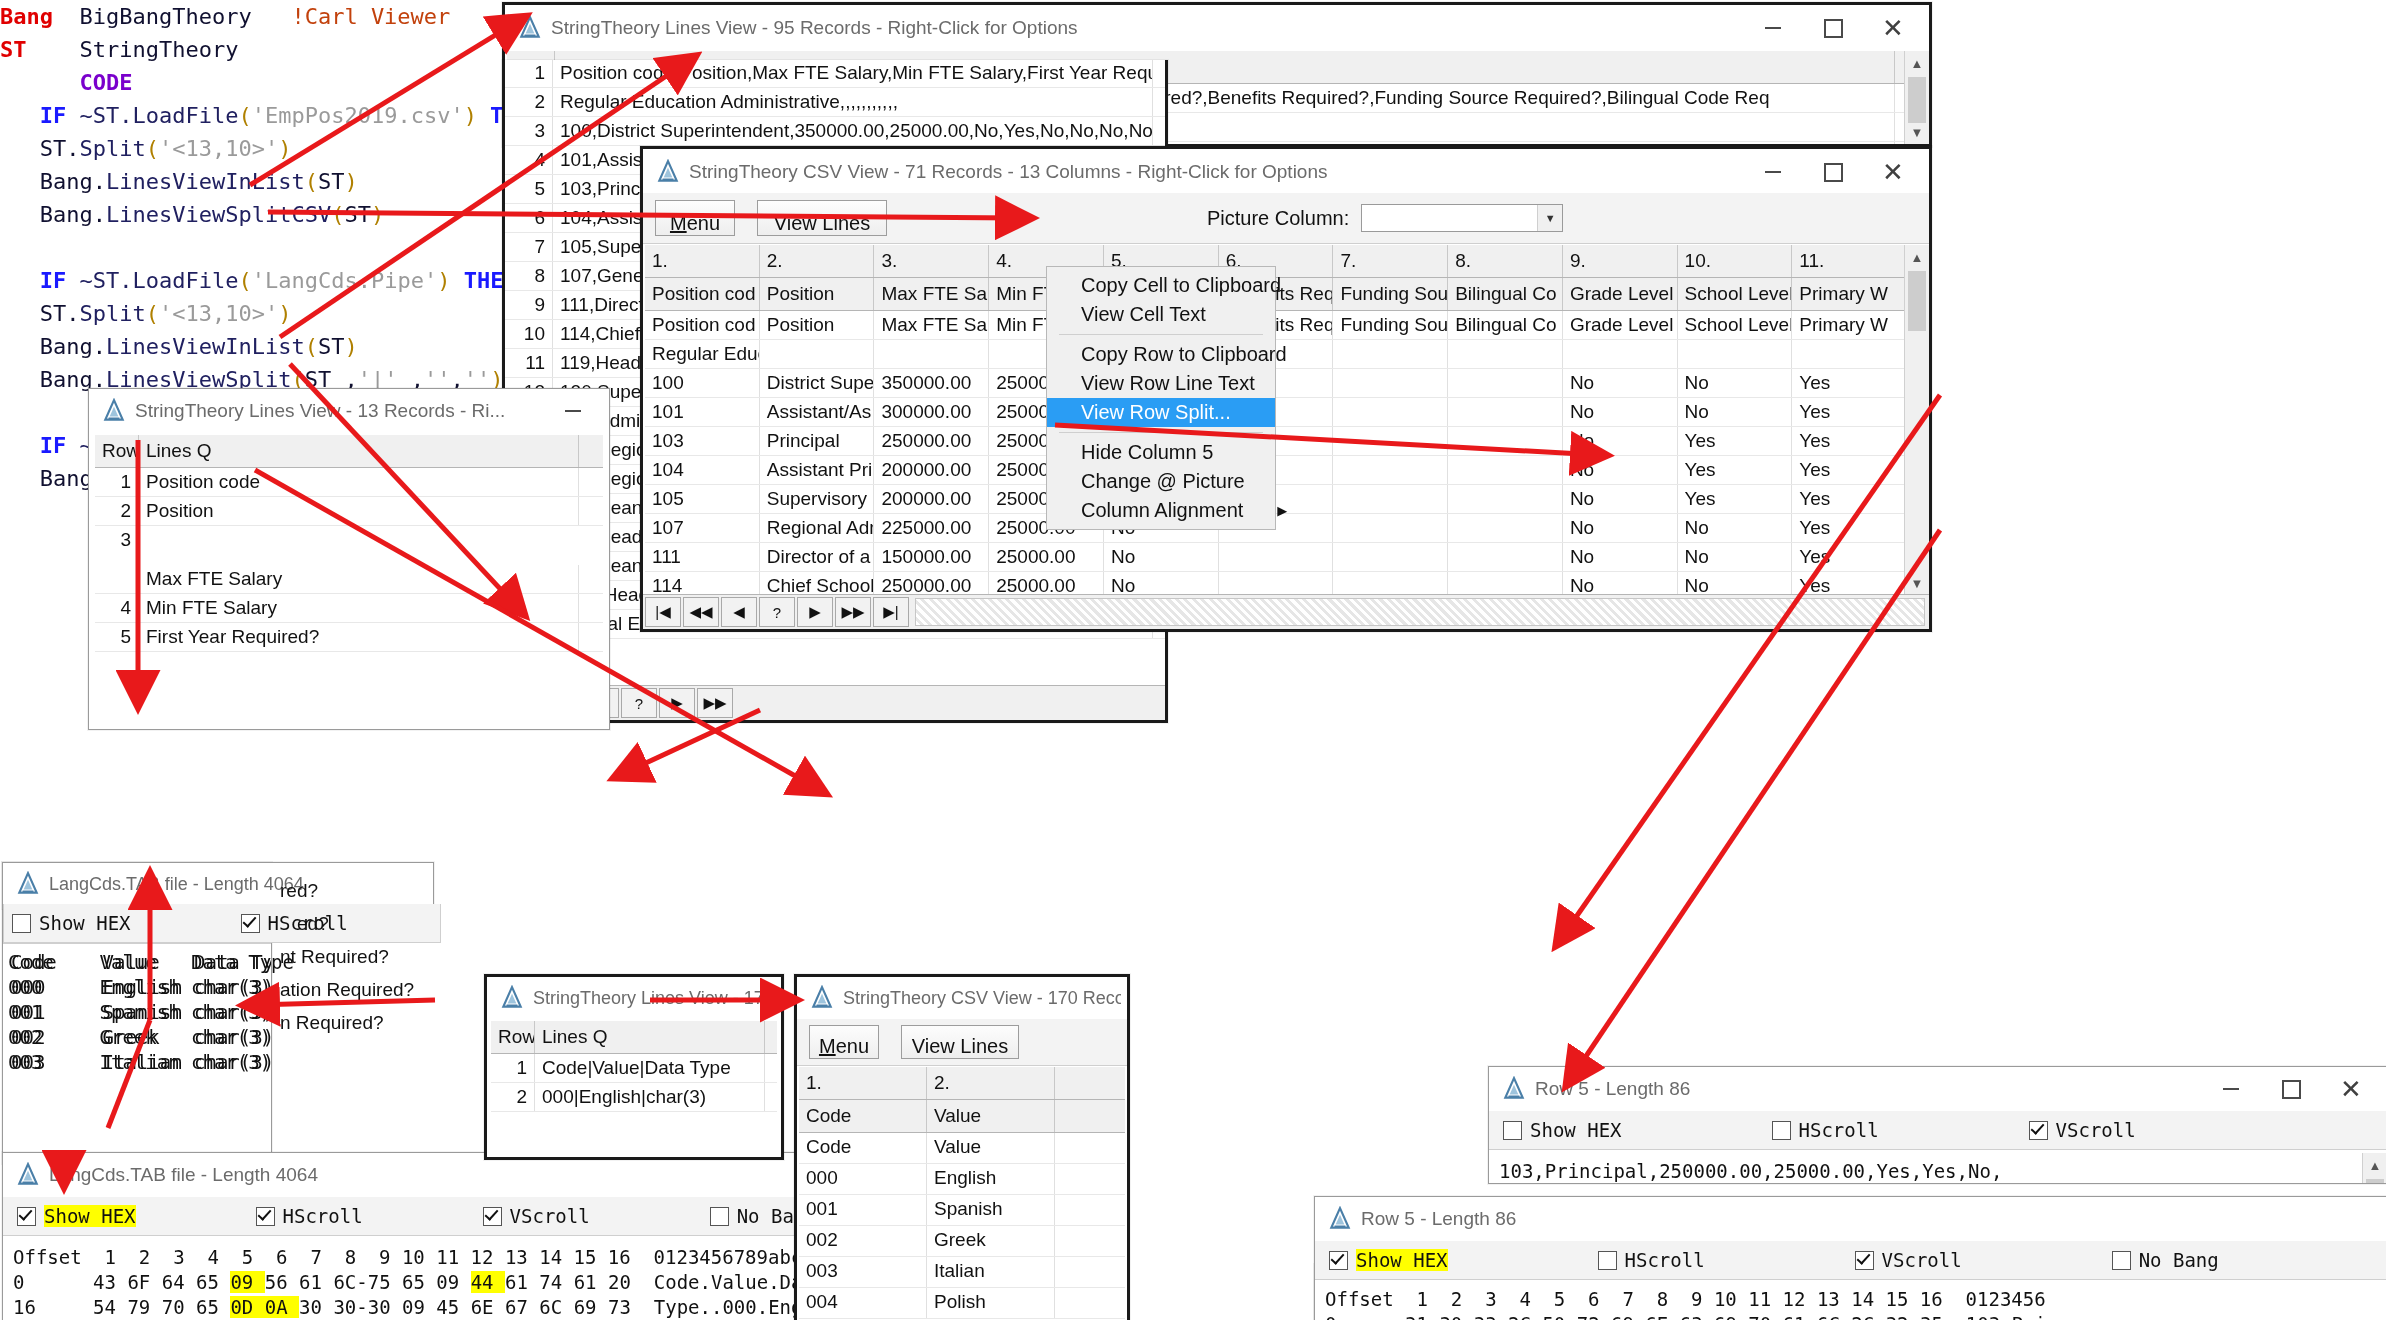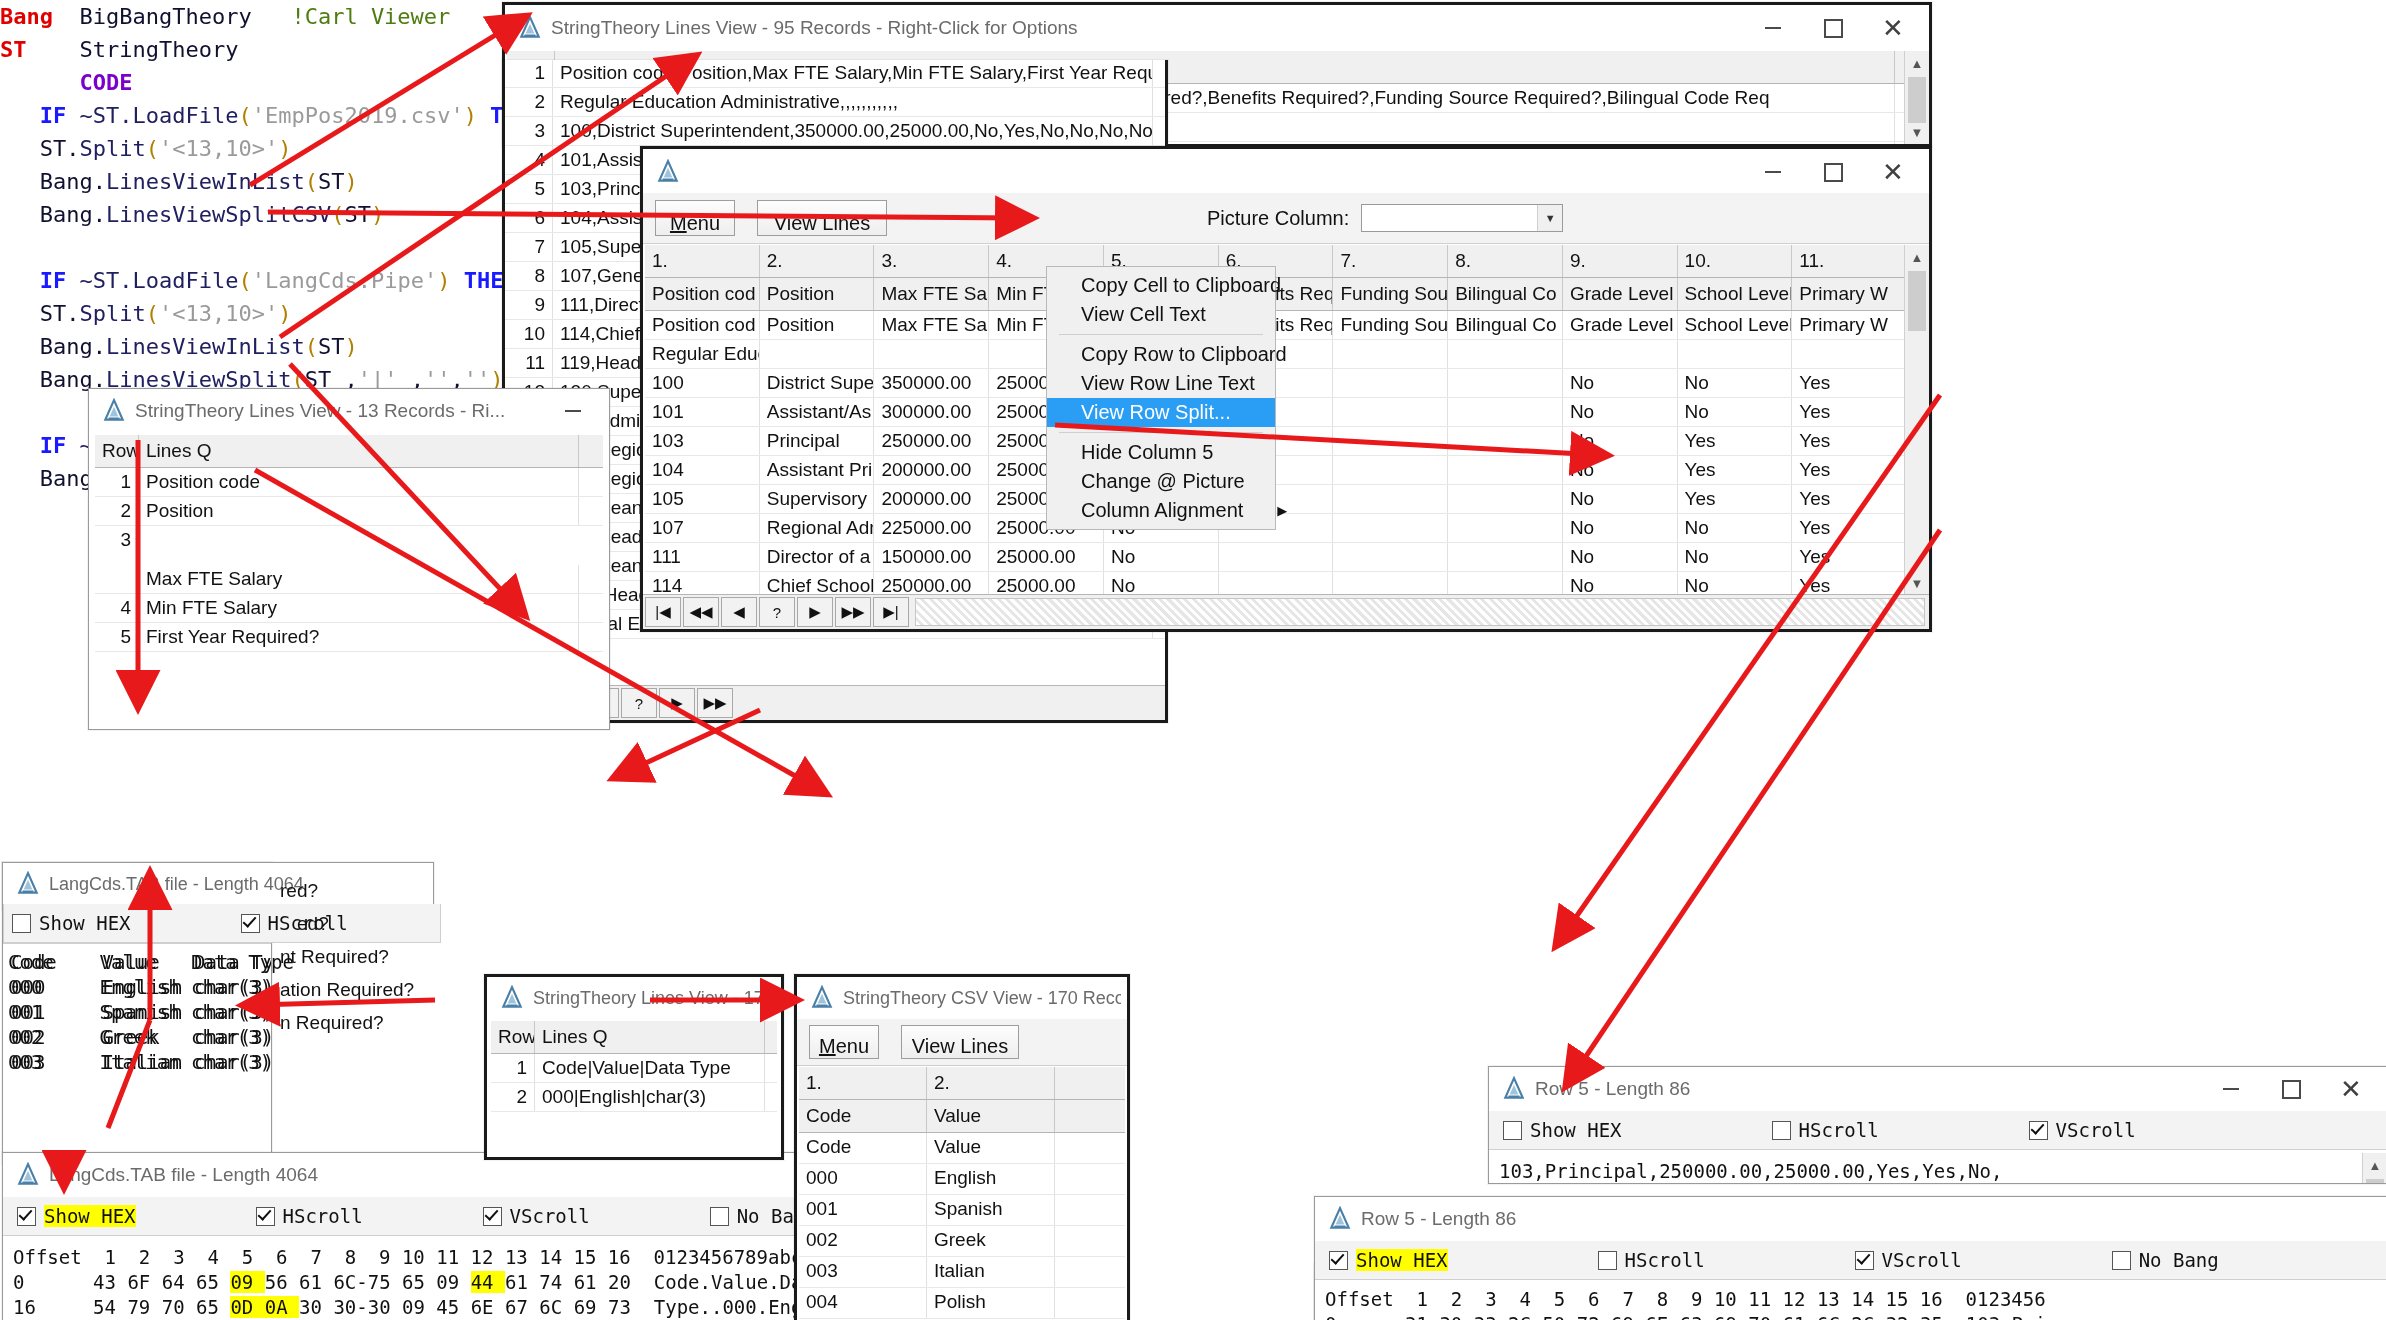--- a/index.html
+++ b/index.html
@@ -4,21 +4,21 @@
 <style>
   html,body{margin:0;padding:0;background:#ffffff;}
   body{width:2386px;height:1320px;position:relative;overflow:hidden;
        font-family:"Liberation Sans",sans-serif;}
   .abs{position:absolute;}
   
   #code{left:0;top:0;width:700px;height:560px;background:#fff;
         font-family:"DejaVu Sans Mono",monospace;font-size:22px;line-height:33px;white-space:pre;}
   #code .ln{display:block;height:33px;}
   .k-red{color:#e00000;font-weight:bold;}
-  .k-green{color:#4d7c0f;}
+  .k-green{color:#c2410c;}
   .k-blue{color:#1a1aff;font-weight:bold;}
   .k-purple{color:#7a00cc;font-weight:bold;}
   .k-navy{color:#202060;}
   .k-dark{color:#101030;}
   .k-gold{color:#b08000;}
   .k-str{color:#9a9a9a;}
   
   .win{position:absolute;background:#ffffff;border:1px solid #9a9a9a;
        box-shadow:0 0 0 1px rgba(0,0,0,.05);}
   .win.thick{border:3px solid #1a1a1a;}
@@ -257,20 +257,21 @@
     </div>
 </div>
 
 <div class="win thick" style="left:640px;top:146px;width:1286px;height:480px;overflow:hidden;">
   <div class="titlebar">
     <svg class="tl-ico" viewBox="0 0 24 24">
       <path d="M12 2 L20 20 L4 20 Z" fill="none" stroke="#4a7fa8" stroke-width="2"></path>
       <path d="M12 8 L16 17 L8 17 Z" fill="#9ec4dd"></path>
       <rect x="7" y="18" width="10" height="2" fill="#4a7fa8"></rect>
     </svg>
+    <div class="tl-txt">StringTheory CSV View - 71 Records - 13 Columns  -  Right-Click for Options</div>
     <div class="tbtns">
       <div class="tbtn min"></div>
       <div class="tbtn max"></div>
       <div class="tbtn cls">✕</div>
     </div>
   </div>
 
   <div style="position:absolute;left:0;top:44px;right:0;height:50px;background:#f3f3f3;
               border-bottom:1px solid #cfcfcf;display:flex;align-items:center;padding:0 12px;">
     <div class="btn" style="width:78px;height:34px;">

